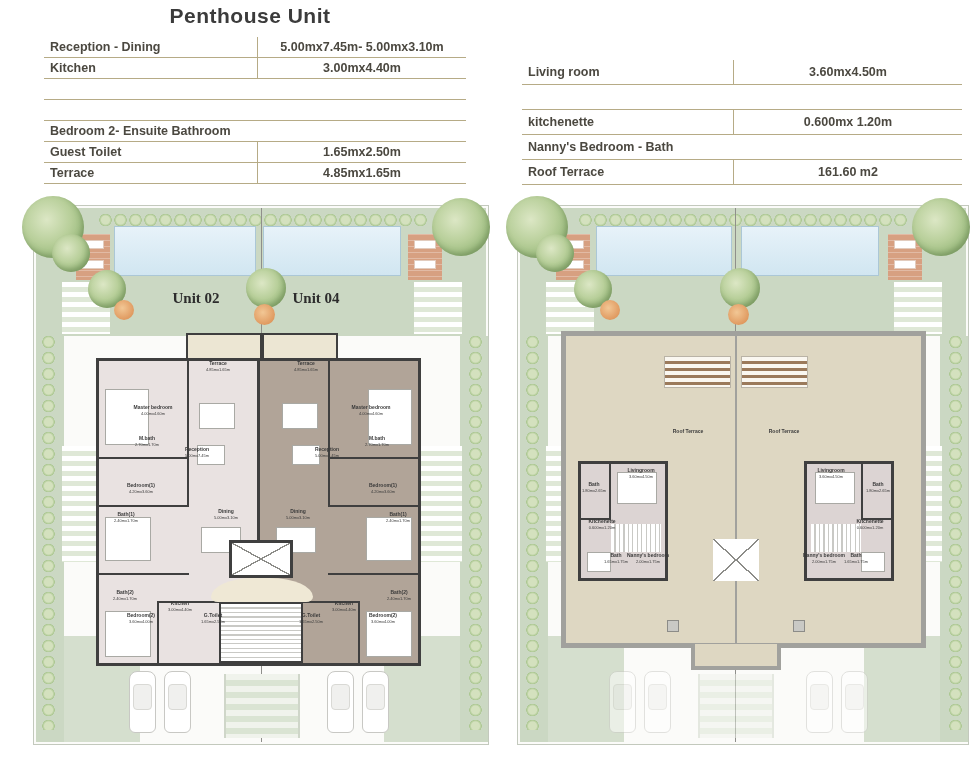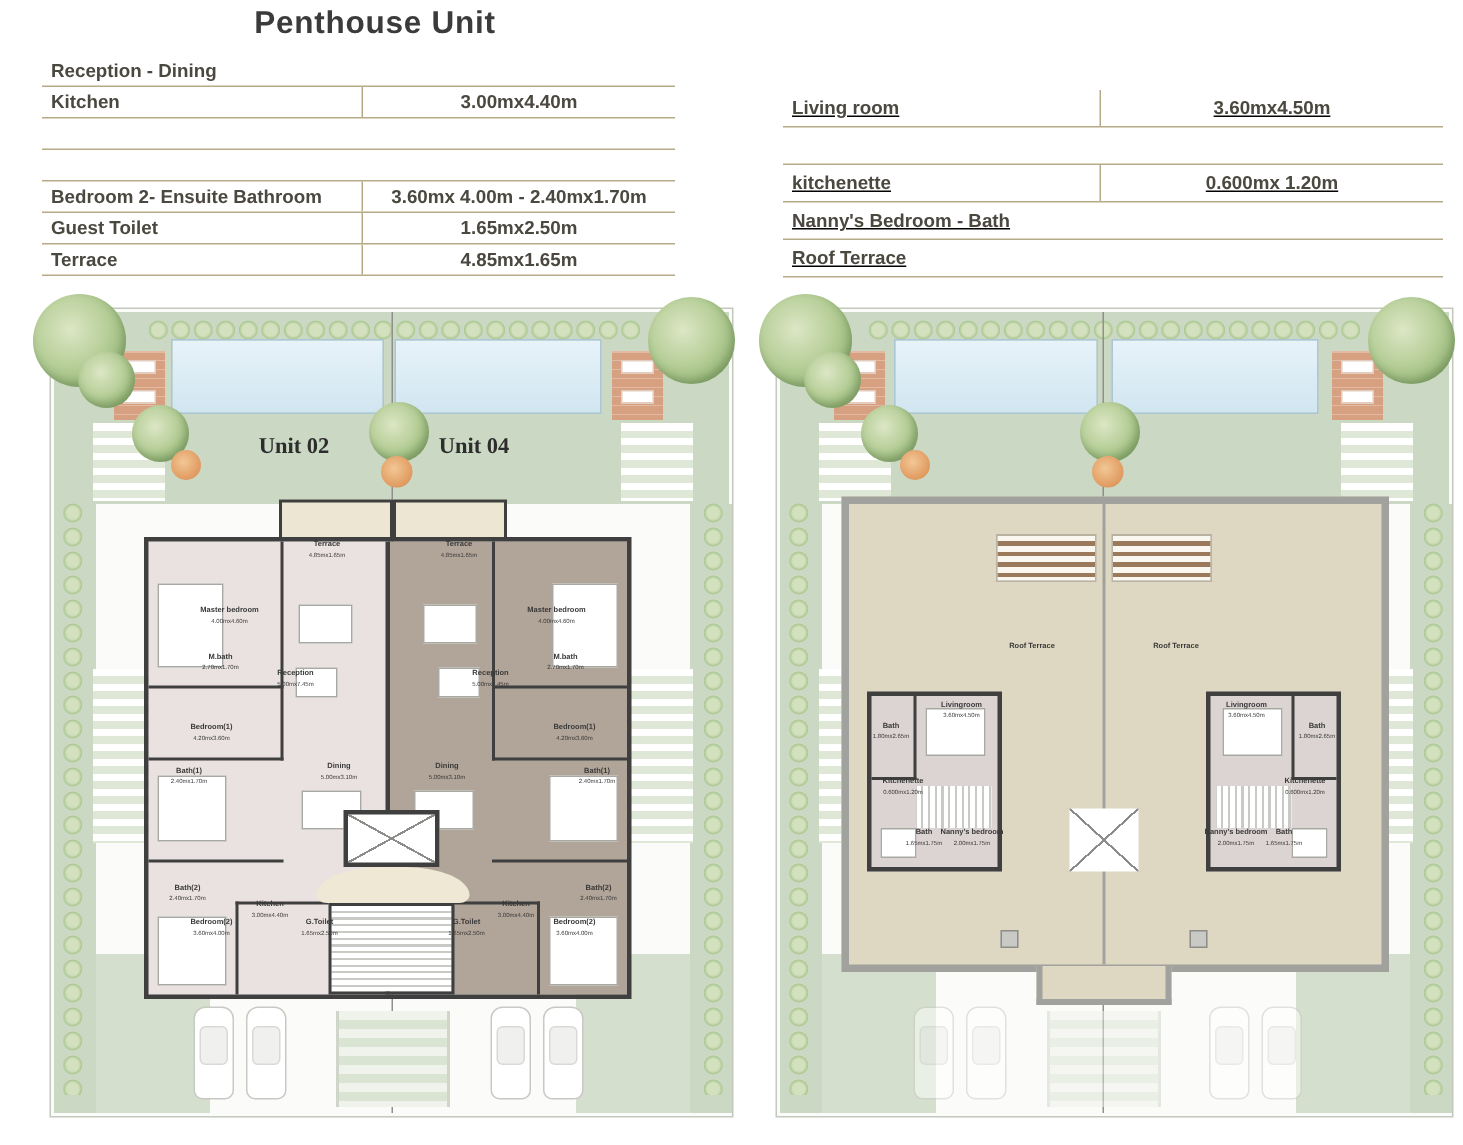--- a/index.html
+++ b/index.html
@@ -53,62 +53,63 @@
   .rooftab{background:#ded7c2;border:4px solid #a1a19d;border-top:none;box-sizing:border-box;}
   .faded{opacity:.5;}
 </style>
 </head>
 <body>
 
 <div class="page">
 
   <div class="abs title">Penthouse Unit</div>
 
-  <div class="abs dim-table lt" style="left:28px;top:37px;width:422px;">
+  <div class="abs dim-table lt" style="left:44px;top:37px;width:422px;">
     <div class="trow">
         <div class="lbl">Reception - Dining</div>
+        <div class="val">5.00mx7.45m- 5.00mx3.10m</div>
       </div>
     <div class="trow">
         <div class="lbl">Kitchen</div>
         <div class="val">3.00mx4.40m</div>
       </div>
     <div class="trow">
       </div>
     <div class="trow">
       </div>
     <div class="trow">
         <div class="lbl">Bedroom 2- Ensuite Bathroom</div>
-        <div class="val">3.60mx 4.00m - 2.40mx1.70m</div>
       </div>
     <div class="trow">
         <div class="lbl">Guest Toilet</div>
         <div class="val">1.65mx2.50m</div>
       </div>
     <div class="trow">
         <div class="lbl">Terrace</div>
         <div class="val">4.85mx1.65m</div>
       </div>
   </div>
 
-  <div class="abs dim-table rt" style="left:522px;top:60px;width:440px;text-decoration:underline;">
+  <div class="abs dim-table rt" style="left:522px;top:60px;width:440px;">
     <div class="trow">
         <div class="lbl">Living room</div>
         <div class="val">3.60mx4.50m</div>
       </div>
     <div class="trow">
       </div>
     <div class="trow">
         <div class="lbl">kitchenette</div>
         <div class="val">0.600mx 1.20m</div>
       </div>
     <div class="trow">
         <div class="lbl">Nanny's Bedroom - Bath</div>
       </div>
     <div class="trow">
         <div class="lbl">Roof Terrace</div>
+        <div class="val">161.60 m2</div>
       </div>
   </div>
 
   <div class="plan" style="left:33px;width:456px;">
 
     <div class="abs lawn" style="left:2px;top:2px;width:450px;height:128px;"></div>
     <div class="abs lawn" style="left:2px;top:130px;width:28px;height:406px;"></div>
     <div class="abs lawn" style="left:426px;top:130px;width:28px;height:406px;"></div>
     <div class="abs lawn2" style="left:30px;top:430px;width:76px;height:106px;"></div>
     <div class="abs lawn2" style="left:350px;top:430px;width:76px;height:106px;"></div>

